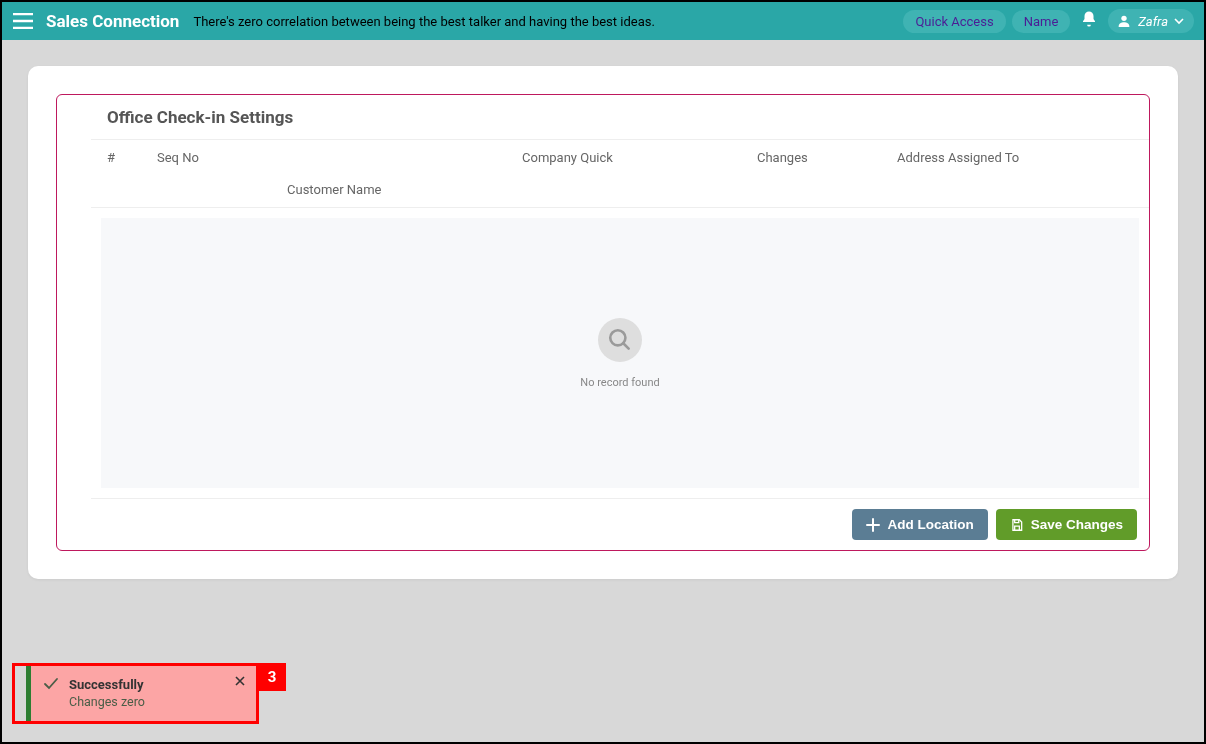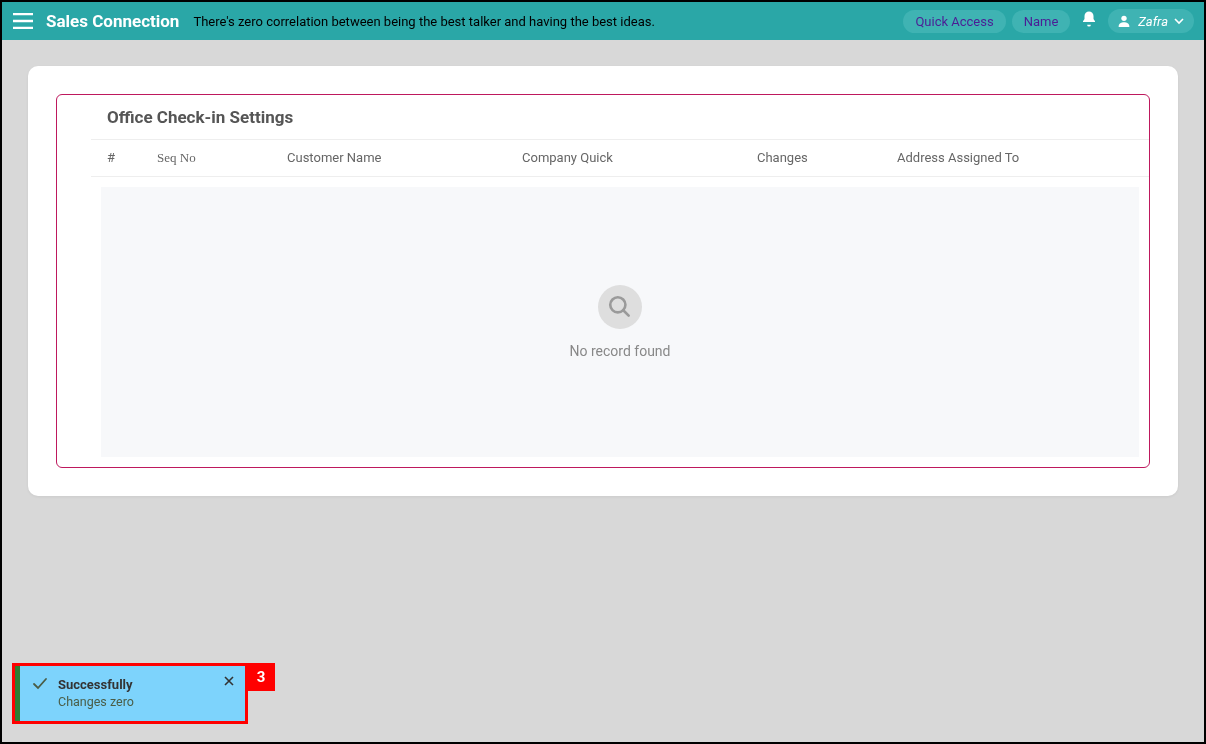--- a/index.html
+++ b/index.html
@@ -53,39 +53,39 @@
     border-bottom:1px solid #eee;
   }
   .panel-title { font-size:17px; font-weight:700; color:#555; }
 
   .table-head {
     display:flex; padding: 10px 16px;
     font-size:13px; color:#666;
     border-bottom:1px solid #eee;
   }
   .th-idx { width:50px; }
-  .th-seq { width:130px;font-family:Liberation Serif, serif; }
-  .th-cust { width:235px; }
+  .th-seq { width:130px; }
+  .th-cust { width:235px;margin-top:32px; }
   .th-comp { width:235px; }
   .th-addr { width:140px; }
   .th-off  { flex:1; }
 
   .table-body {
     background:#f7f8fa;
     margin: 10px;
     height: 270px;
     display:flex; flex-direction:column; align-items:center; justify-content:center;
     gap:14px;
   }
   .empty-icon {
     width:44px; height:44px; border-radius:50%;
     background:#dedede;
     display:flex; align-items:center; justify-content:center;
   }
-  .empty-text { color:#888; font-size:14px; }
+  .empty-text { color:#888; font-size:11px; }
 
   .panel-footer {
     border-top:1px solid #eee;
     padding: 10px 12px;
     display:flex; justify-content:flex-end; gap:8px;
   }
   .btn {
     border:none; color:#fff; font-size:13.5px; font-weight:600;
     padding: 8px 14px; border-radius:4px; cursor:pointer;
     display:flex; align-items:center; gap:7px;
@@ -93,24 +93,25 @@
   .btn-gray { background:#5b7d94; }
   .btn-green { background:#619c29; }
 
   
   .toast-wrap {
     position:absolute; left:10px; bottom:18px;
     border:3px solid #ff0000;
   }
   .toast {
     width:230px;
-    background:#7dd3fc;
+    background:#fca5a5;
     border-left:5px solid #2e7d32;
     padding:10px 0 12px 12px;
     position:relative;
+    margin-left:11px;
   }
   .toast-row1 { display:flex; align-items:center; gap:10px; }
   .toast-title { font-size:13px; font-weight:700; color:#333; }
   .toast-msg { font-size:12.5px; color:#4a5d47; margin-left:26px; margin-top:2px; }
   .toast-close { position:absolute; right:10px; top:8px; cursor:pointer; color:#333; font-size:14px; }
   .badge-num {
     position:absolute; right:-30px; top:-3px;
     width:28px; height:28px; background:#ff0000; color:#fff;
     display:flex; align-items:center; justify-content:center;
     font-weight:700; font-size:15px;
@@ -174,20 +175,35 @@
         <div class="table-body">
           <div class="empty-icon">
             <svg width="26" height="26" viewBox="0 0 24 24" fill="none" stroke="#9a9a9a" stroke-width="2.4">
                 <circle cx="10" cy="10" r="7"></circle>
                 <path d="M15 15l5 5" stroke-linecap="round"></path>
               </svg>
           </div>
           <div class="empty-text">No record found</div>
         </div>
 
+        <div class="panel-footer">
+          <button class="btn btn-gray">
+            <svg width="14" height="14" viewBox="0 0 14 14">
+                <path d="M7 1v12M1 7h12" stroke="#fff" stroke-width="2" stroke-linecap="round"></path>
+              </svg>
+            <span>Add Location</span>
+          </button>
+          <button class="btn btn-green">
+            <svg width="14" height="14" viewBox="0 0 24 24" fill="none" stroke="#fff" stroke-width="2.2">
+                <path d="M5 3h11l4 4v14H5z"></path>
+                <path d="M8 3v5h7V3M8 21v-7h8v7"></path>
+              </svg>
+            <span>Save Changes</span>
+          </button>
+        </div>
 
       </div>
     </div>
   </div>
 
   <div class="toast-wrap">
     <div class="toast">
       <div class="toast-row1">
         <svg width="16" height="16" viewBox="0 0 16 16">
             <path d="M2 8l4 4 8-9" stroke="#4a5d47" stroke-width="1.8" fill="none" stroke-linecap="round"></path>

